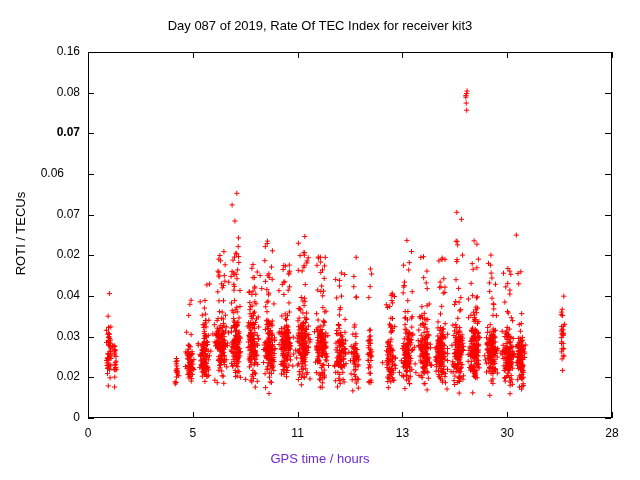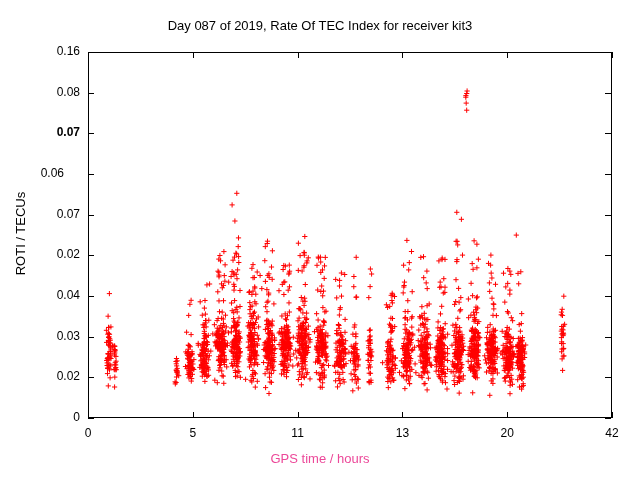--- a/index.html
+++ b/index.html
@@ -69,21 +69,21 @@
     white-space: nowrap;
     text-align: center;
   }
   #xlabel {
     position: absolute;
     bottom: 14px;
     left: 0;
     width: 640px;
     text-align: center;
     font-size: 13px;
-    color: #ec4899;
+    color: #6d28d9;
     margin-top: 20px;
   }
 </style>
 </head>
 <body>
 
 <div id="chart-root">
 
   <div id="chart-title">Day 087 of 2019, Rate Of TEC Index for receiver kit3</div>
 
@@ -134,21 +134,21 @@
       <div class="tick-mark" style="left: 88px; top: 52px; width: 1px; height: 6px;"></div>
       <div class="tick-label xtick" style="left: 167.8px; top: 426px; width: 50px;">5</div>
       <div class="tick-mark" style="left: 193px; top: 412px; width: 1px; height: 6px;"></div>
       <div class="tick-mark" style="left: 193px; top: 52px; width: 1px; height: 6px;"></div>
       <div class="tick-label xtick" style="left: 272.6px; top: 426px; width: 50px;">11</div>
       <div class="tick-mark" style="left: 298px; top: 412px; width: 1px; height: 6px;"></div>
       <div class="tick-mark" style="left: 298px; top: 52px; width: 1px; height: 6px;"></div>
       <div class="tick-label xtick" style="left: 377.4px; top: 426px; width: 50px;">13</div>
       <div class="tick-mark" style="left: 402px; top: 412px; width: 1px; height: 6px;"></div>
       <div class="tick-mark" style="left: 402px; top: 52px; width: 1px; height: 6px;"></div>
-      <div class="tick-label xtick" style="left: 482.2px; top: 426px; width: 50px;">20</div>
+      <div class="tick-label xtick" style="left: 482.2px; top: 426px; width: 50px;">30</div>
       <div class="tick-mark" style="left: 507px; top: 412px; width: 1px; height: 6px;"></div>
       <div class="tick-mark" style="left: 507px; top: 52px; width: 1px; height: 6px;"></div>
-      <div class="tick-label xtick" style="left: 587px; top: 426px; width: 50px;">42</div>
+      <div class="tick-label xtick" style="left: 587px; top: 426px; width: 50px;">28</div>
       <div class="tick-mark" style="left: 612px; top: 412px; width: 1px; height: 6px;"></div>
       <div class="tick-mark" style="left: 612px; top: 52px; width: 1px; height: 6px;"></div>
     </div>
 
 </div>
 
 </body></html>

